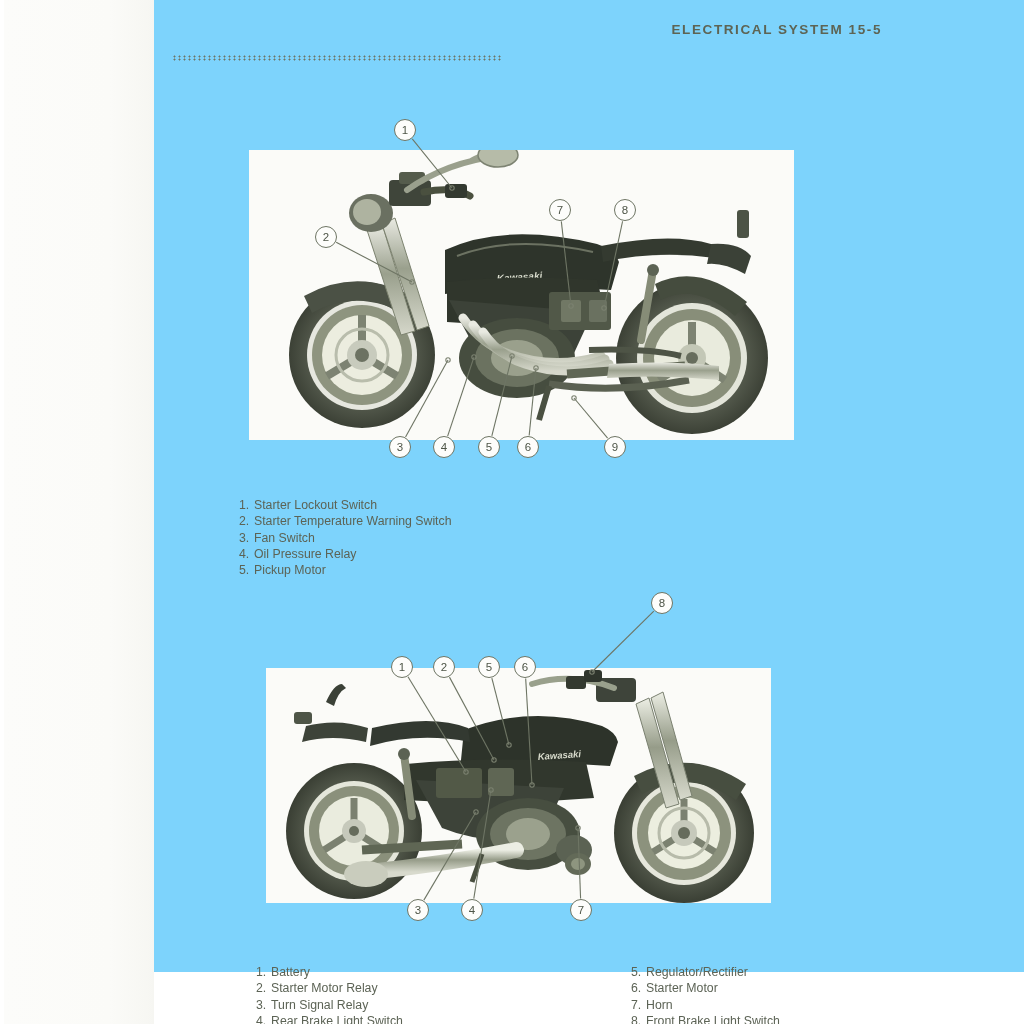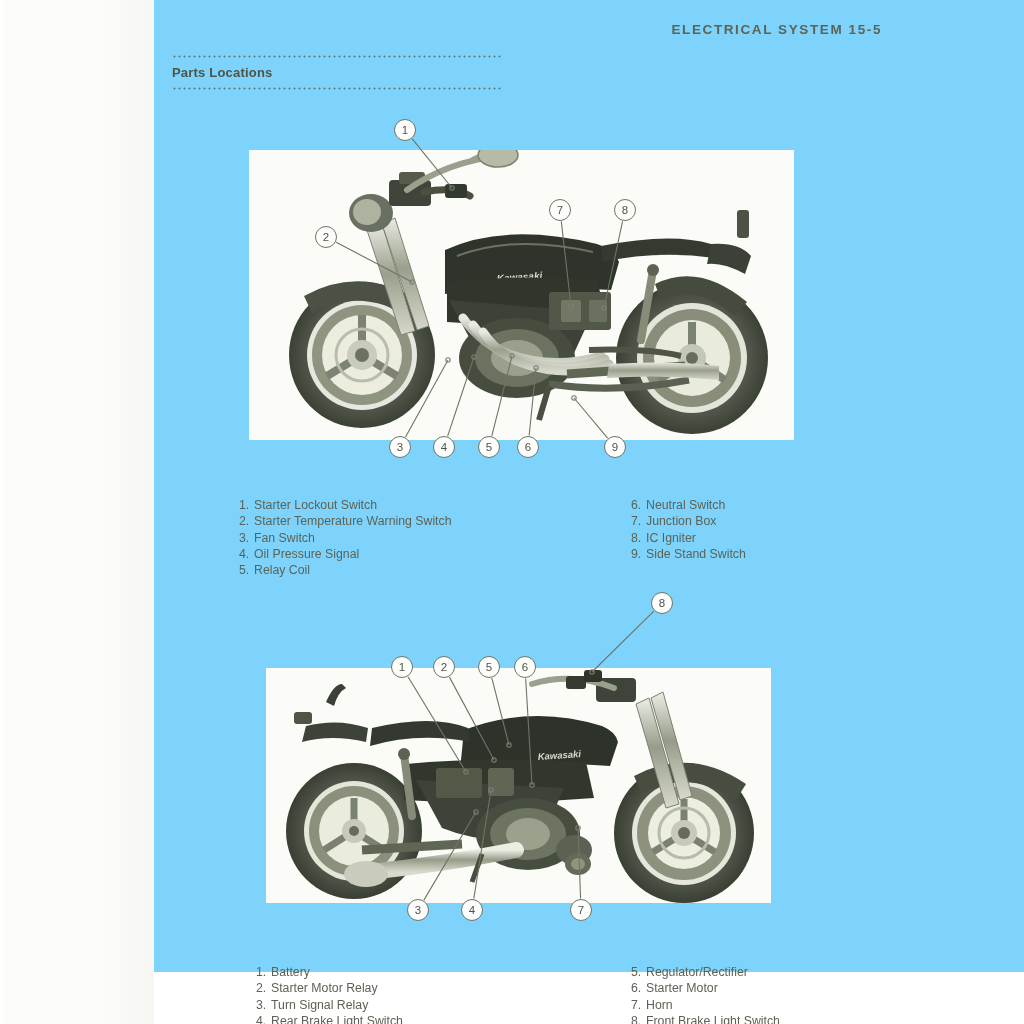--- a/index.html
+++ b/index.html
@@ -58,21 +58,20 @@
 </head>
 <body>
 
 <div class="page">
   <div class="gutter"></div>
 
   <div class="running-head">ELECTRICAL  SYSTEM  15-5</div>
 
   <div class="section-block">
     <div class="dotrule"></div>
-    <div class="section-title">Parts Locations</div>
     <div class="dotrule"></div>
   </div>
 
   <div class="figure" id="fig1" style="left:245px;top:150px;width:545px;height:290px;">
     <svg class="photo-svg" width="545" height="290" viewBox="0 0 545 290">
       <defs>
         <linearGradient id="chrome1" x1="0" y1="0" x2="0" y2="1">
           <stop offset="0%" stop-color="#e9eae2"></stop>
           <stop offset="45%" stop-color="#9aa08d"></stop>
           <stop offset="100%" stop-color="#d5d7ca"></stop>
@@ -183,30 +182,22 @@
       <div class="callout" style="left: 474px; top: 436px;">5</div>
       <div class="callout" style="left: 513px; top: 436px;">6</div>
       <div class="callout" style="left: 600px; top: 436px;">9</div>
     </div>
 
   <div class="caption" id="cap1-left" style="left:219px;top:481px;">
       <ul>
         <li><span class="num">1.</span><span>Starter Lockout Switch</span></li>
         <li><span class="num">2.</span><span>Starter Temperature Warning Switch</span></li>
         <li><span class="num">3.</span><span>Fan Switch</span></li>
-        <li><span class="num">4.</span><span>Oil Pressure Signal</span></li>
-        <li><span class="num">5.</span><span>Relay Coil</span></li>
-      </ul>
-    </div>
-  <div class="caption" id="cap1-right" style="left:611px;top:481px;">
-      <ul>
-        <li><span class="num">6.</span><span>Neutral Switch</span></li>
-        <li><span class="num">7.</span><span>Junction Box</span></li>
-        <li><span class="num">8.</span><span>IC Igniter</span></li>
-        <li><span class="num">9.</span><span>Side Stand Switch</span></li>
+        <li><span class="num">4.</span><span>Oil Pressure Relay</span></li>
+        <li><span class="num">5.</span><span>Pickup Motor</span></li>
       </ul>
     </div>
 
   <div class="figure" id="fig2" style="left:262px;top:668px;width:505px;height:235px;">
     <svg class="photo-svg" width="505" height="235" viewBox="0 0 505 235">
       <defs>
         <linearGradient id="chrome2" x1="0" y1="0" x2="0" y2="1">
           <stop offset="0%" stop-color="#eceee4"></stop>
           <stop offset="45%" stop-color="#969c89"></stop>
           <stop offset="100%" stop-color="#d8dacd"></stop>

